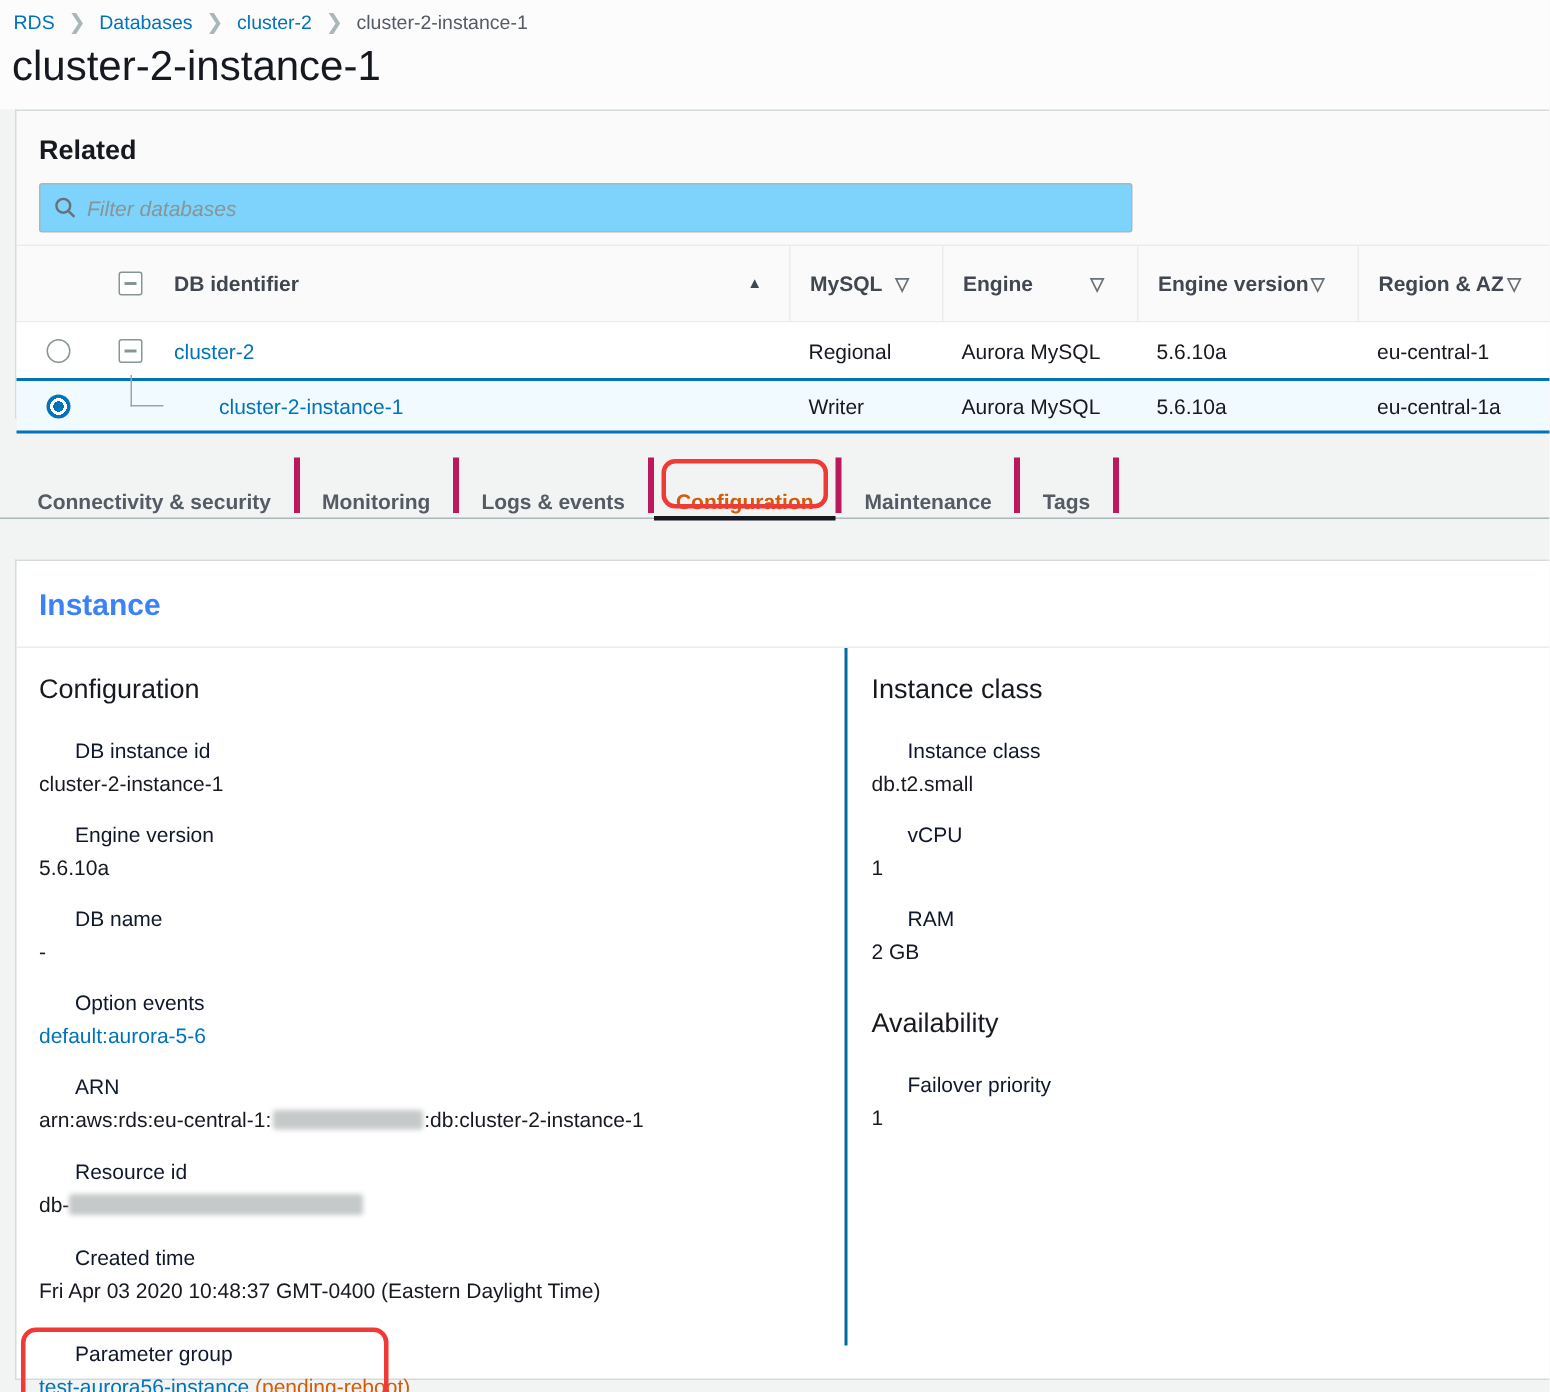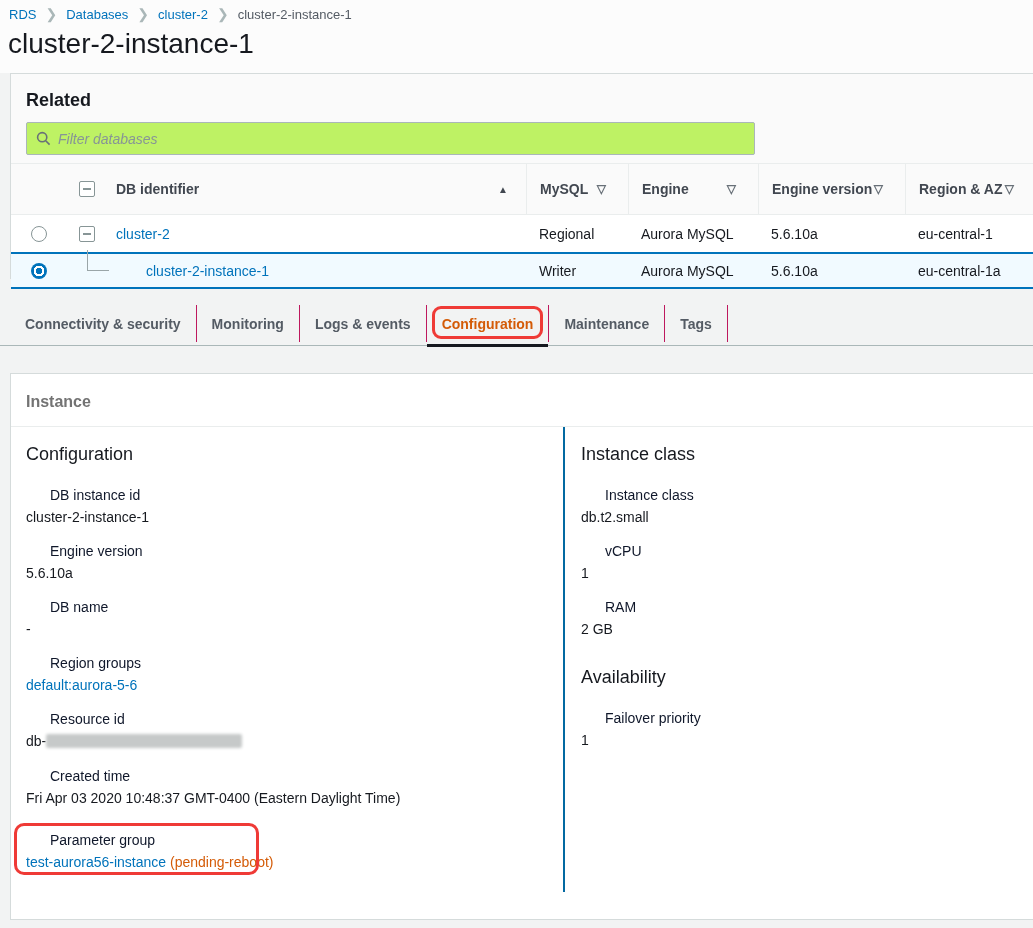--- a/index.html
+++ b/index.html
@@ -21,21 +21,21 @@
   .page-title { position:absolute; left:8px; top:28px; font-size:28px; font-weight:400; color:#16191f; }
 
   
   .related-card {
     position:absolute; left:10px; top:73px; width:1023px; height:206px;
     background:#fafafa; border:1px solid #d5dbdb; border-right:none;
   }
   .related-title { position:absolute; left:15px; top:16px; font-size:18px; font-weight:700; }
   .filter-box {
     position:absolute; left:15px; top:48px; width:729px; height:33px;
-    background:#bef264; border:1px solid #aab7b8; border-radius:2px;
+    background:#7dd3fc; border:1px solid #aab7b8; border-radius:2px;
     display:flex; align-items:center; padding:0 9px; gap:7px;
   }
   .filter-box input {
     border:none; outline:none; background:transparent; flex:1;
     font-family:"Liberation Sans", sans-serif; font-size:14px; font-style:italic; color:#687078;
   }
   .filter-box input::placeholder { color:#879596; font-style:italic; }
 
   .db-table { position:absolute; left:0; top:89px; width:1023px; }
   .t-row {
@@ -76,40 +76,40 @@
     border-left:1px solid #9aa5a8; border-bottom:1px solid #9aa5a8;
   }
   .cell-id-child { padding-left:80px; }
 
   
   .tabs-bar {
     position:absolute; left:0; top:301px; width:1033px; height:45px;
     border-bottom:1px solid #aab7b8; display:flex; padding-left:10px;
   }
   .tab {
-    display:flex; align-items:center; padding:0 15px; font-size:14px; font-weight:700;
-    color:#545b64; cursor:pointer; position:relative; border-right:1px solid #be185d;
+    display:flex; align-items:flex-end; padding:0 15px; font-size:14px; font-weight:700;
+    color:#545b64; cursor:pointer; position:relative; border-right:4px solid #be185d;
     margin:4px 0; height:37px;
   }
   .tab.active { color:#d45b07; }
   .tab.active::after {
     content:""; position:absolute; left:0; right:0; bottom:-5px; height:3px; background:#16191f;
   }
   .tab-annotation {
     position:absolute; left:5px; right:5px; top:1px; bottom:3px;
     border:3px solid #ef3a36; border-radius:9px; pointer-events:none;
   }
 
   
   .instance-card {
     position:absolute; left:10px; top:373px; width:1023px; height:547px;
     background:#ffffff; border:1px solid #d5dbdb; border-right:none;
   }
   .instance-header { padding:19px 15px 15px 15px; border-bottom:1px solid #eaeded; }
-  .instance-header .h { font-size:16px; font-weight:700; color:#737373; }
+  .instance-header .h { font-size:20px; font-weight:700; color:#3b82f6; }
   .instance-cols { display:flex; align-items:stretch; height:489px; }
   .col-left { width:552px; padding:17px 15px 0 15px; }
   .col-right { flex:1; border-left:2px solid #0369a1; padding:17px 0 0 16px; margin-bottom:24px; }
   .col-heading { font-size:18px; font-weight:400; color:#16191f; margin-bottom:22px; }
   .field { margin-bottom:18px; }
   .field .lbl { font-size:14px; color:#0f172a; margin-bottom:6px;margin-left:24px; }
   .field .val { font-size:14px; color:#16191f; }
   .field .val a { color:#0073bb; text-decoration:none; cursor:pointer; }
   .redact { display:inline-block; background:#c6c9c9; border-radius:2px; filter:blur(1.6px); vertical-align:middle; }
   .redact-arn { width:100px; height:13px; margin:0 1px 2px 1px; }
@@ -270,24 +270,30 @@
           <div class="lbl">Engine version</div>
           <div class="val">5.6.10a</div>
         </div>
 
         <div class="field">
           <div class="lbl">DB name</div>
           <div class="val">-</div>
         </div>
 
         <div class="field">
-          <div class="lbl">Region groups</div>
+          <div class="lbl">Option events</div>
           <div class="val"><a>default:aurora-5-6</a></div>
         </div>
 
+        <div class="field">
+          <div class="lbl">ARN</div>
+          <div class="val">
+            <span>arn:aws:rds:eu-central-1:</span><span class="redact redact-arn"></span><span>:db:cluster-2-instance-1</span>
+          </div>
+        </div>
 
         <div class="field">
           <div class="lbl">Resource id</div>
           <div class="val">
             <span>db-</span><span class="redact redact-rid"></span>
           </div>
         </div>
 
         <div class="field">
           <div class="lbl">Created time</div>

